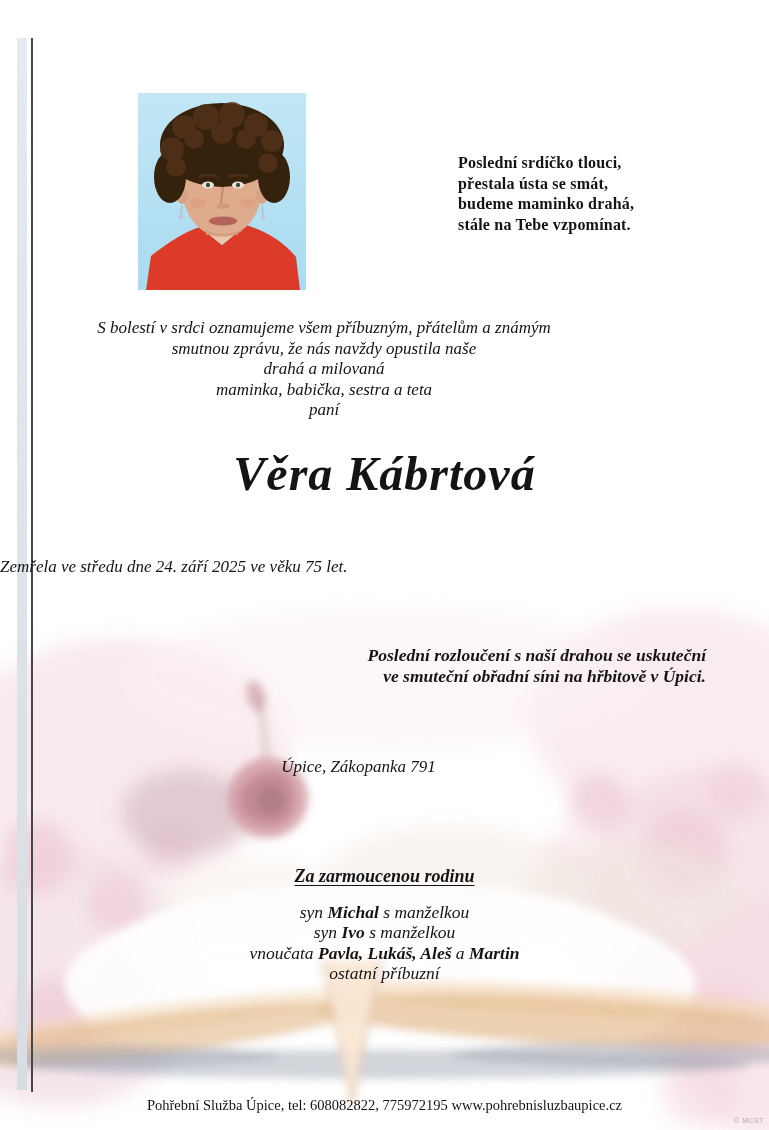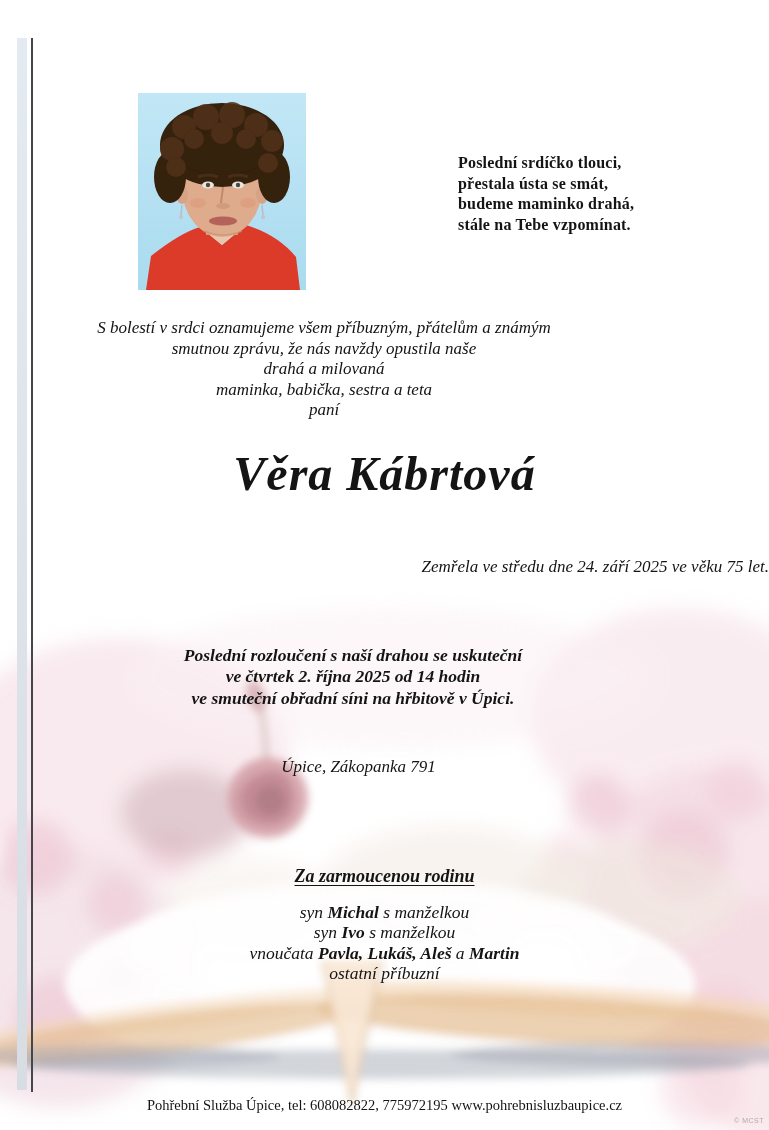--- a/index.html
+++ b/index.html
@@ -12,22 +12,22 @@
   .scan-band{position:absolute;left:17px;top:38px;width:10px;height:1052px;
     background:linear-gradient(to bottom,#e4eaf1,#dde2e9 60%,#d8dde4);}
   .scan-line{position:absolute;left:31px;top:38px;width:2px;height:1054px;background:#43474d;}
   .photo{position:absolute;left:138px;top:93px;width:168px;height:197px;}
   .photo svg{display:block;width:100%;height:100%;}
   .poem{position:absolute;left:458px;top:153px;font-weight:bold;font-size:16px;line-height:20.5px;letter-spacing:.2px;}
   .announce{position:absolute;left:0;width:648px;top:318px;text-align:center;
     font-style:italic;font-size:17px;line-height:20.5px;}
   .name{position:absolute;left:0;width:769px;top:437px;text-align:center;
     font-style:italic;font-weight:bold;font-size:48px;line-height:74px;letter-spacing:1px;}
-  .death{position:absolute;left:0;width:769px;top:557px;text-align:right;font-style:italic;font-size:17px;}
-  .funeral{position:absolute;left:0;width:706px;top:645px;text-align:center;
+  .death{position:absolute;left:0;width:769px;top:557px;text-align:left;font-style:italic;font-size:17px;}
+  .funeral{position:absolute;left:0;width:706px;top:645px;text-align:right;
     font-style:italic;font-weight:bold;font-size:17.5px;line-height:21.4px;}
   .address{position:absolute;left:0;width:717px;top:757px;text-align:center;font-style:italic;font-size:17px;}
   .family-heading{position:absolute;left:0;width:769px;top:866px;text-align:center;
     font-style:italic;font-weight:bold;font-size:18px;}
   .family-heading span{text-decoration:underline;text-underline-offset:3px;}
   .family-lines{position:absolute;left:0;width:769px;top:902px;text-align:center;
     font-style:italic;font-size:17.5px;line-height:20.4px;}
   .family-line .bold{font-weight:bold;}
   .footer{position:absolute;left:0;width:769px;top:1097px;text-align:center;font-size:14.5px;}
   .watermark{position:absolute;right:5px;top:1117px;font-size:7px;color:#b7a8aa;
@@ -172,21 +172,20 @@
     <div>maminka, babička, sestra a teta</div>
     <div>paní</div>
   </div>
 
   <div class="name">Věra Kábrtová</div>
 
   <div class="death">Zemřela ve středu dne 24. září 2025 ve věku 75 let.</div>
 
   <div class="funeral">
     <div>Poslední rozloučení s naší drahou se uskuteční</div>
-    <div>ve čtvrtek 2. října 2025 od 14 hodin</div>
     <div>ve smuteční obřadní síni na hřbitově v Úpici.</div>
   </div>
 
   <div class="address">Úpice, Zákopanka 791</div>
 
   <div class="family-heading">
     <span>Za zarmoucenou rodinu</span>
   </div>
   <div class="family-lines">
       <div class="family-line"><span>syn </span><span class="bold">Michal</span><span> s manželkou</span></div>

